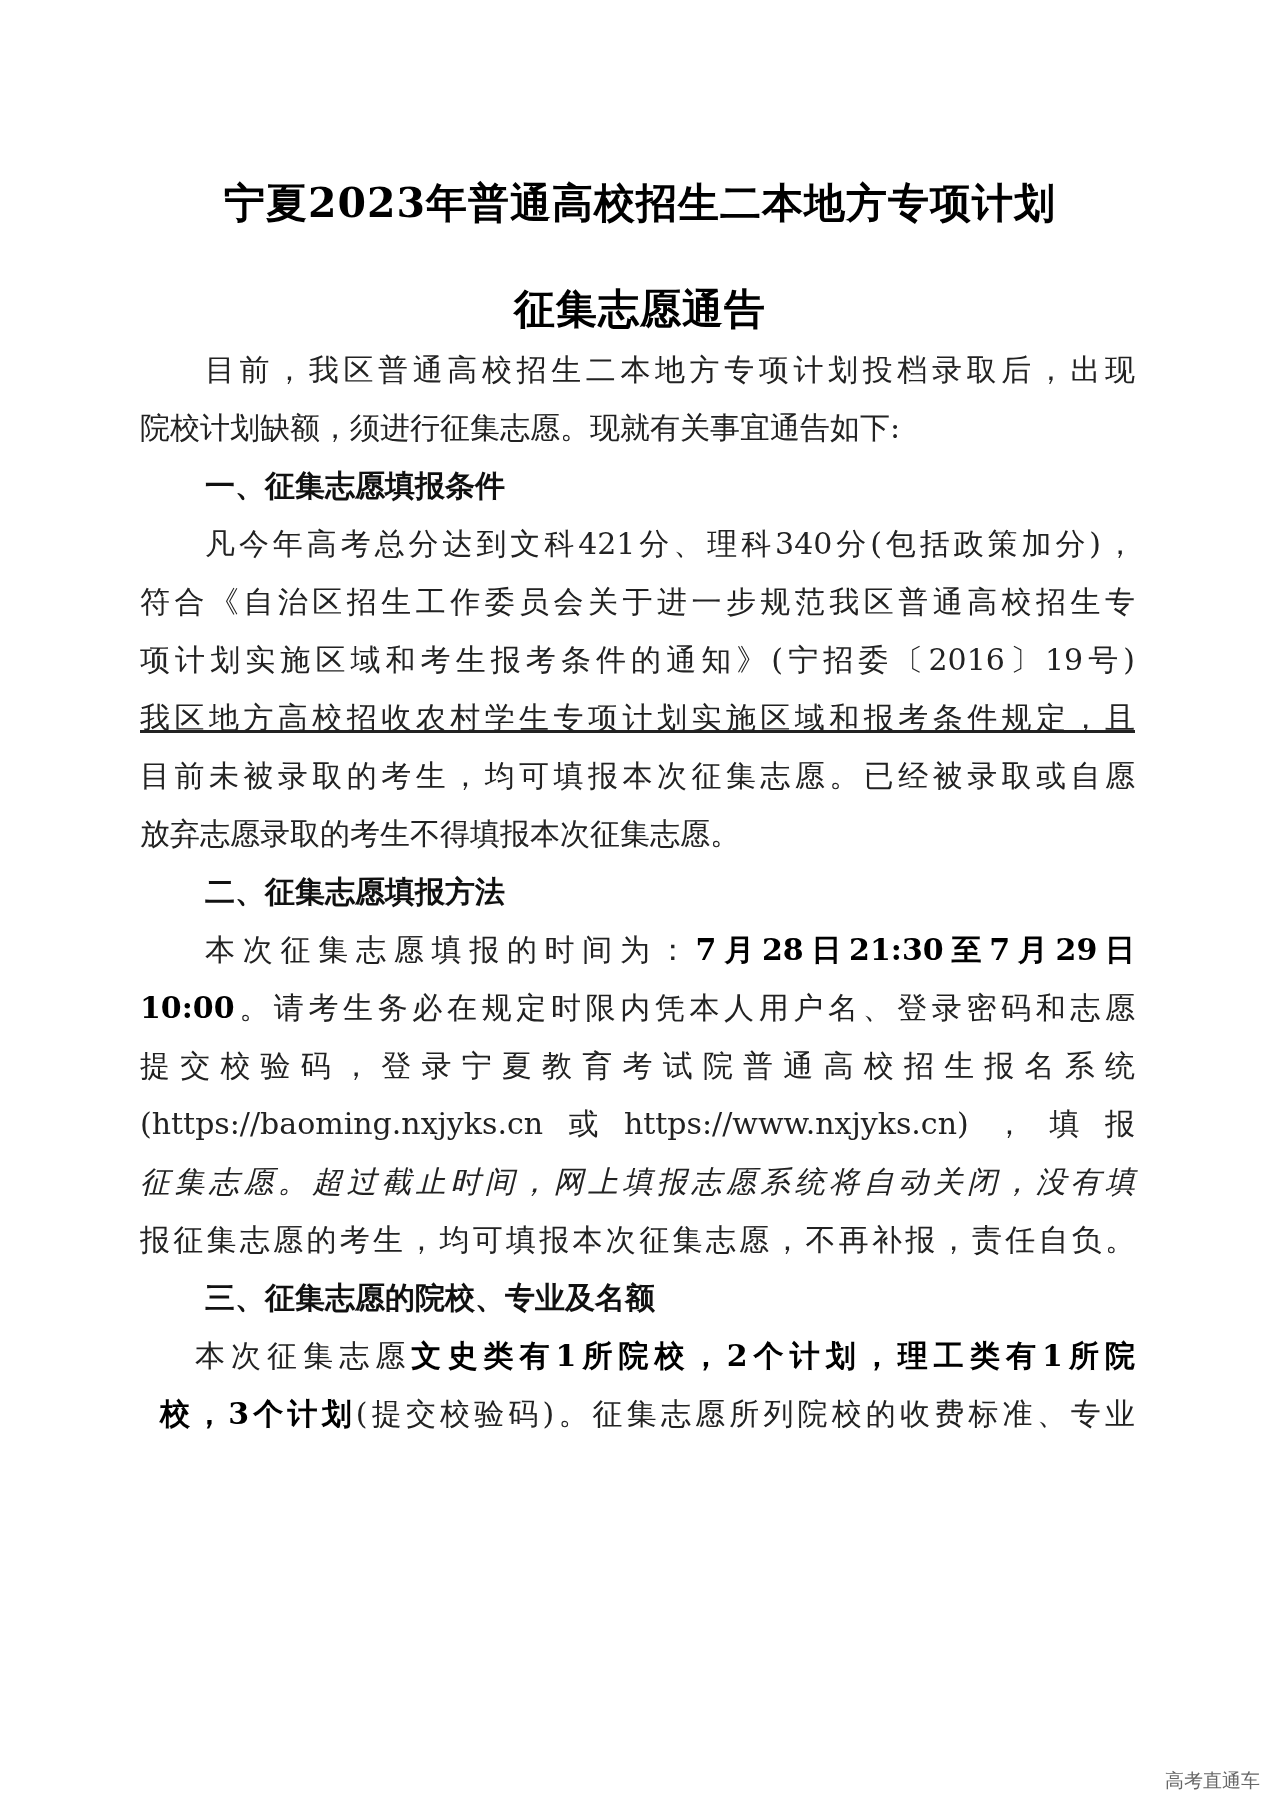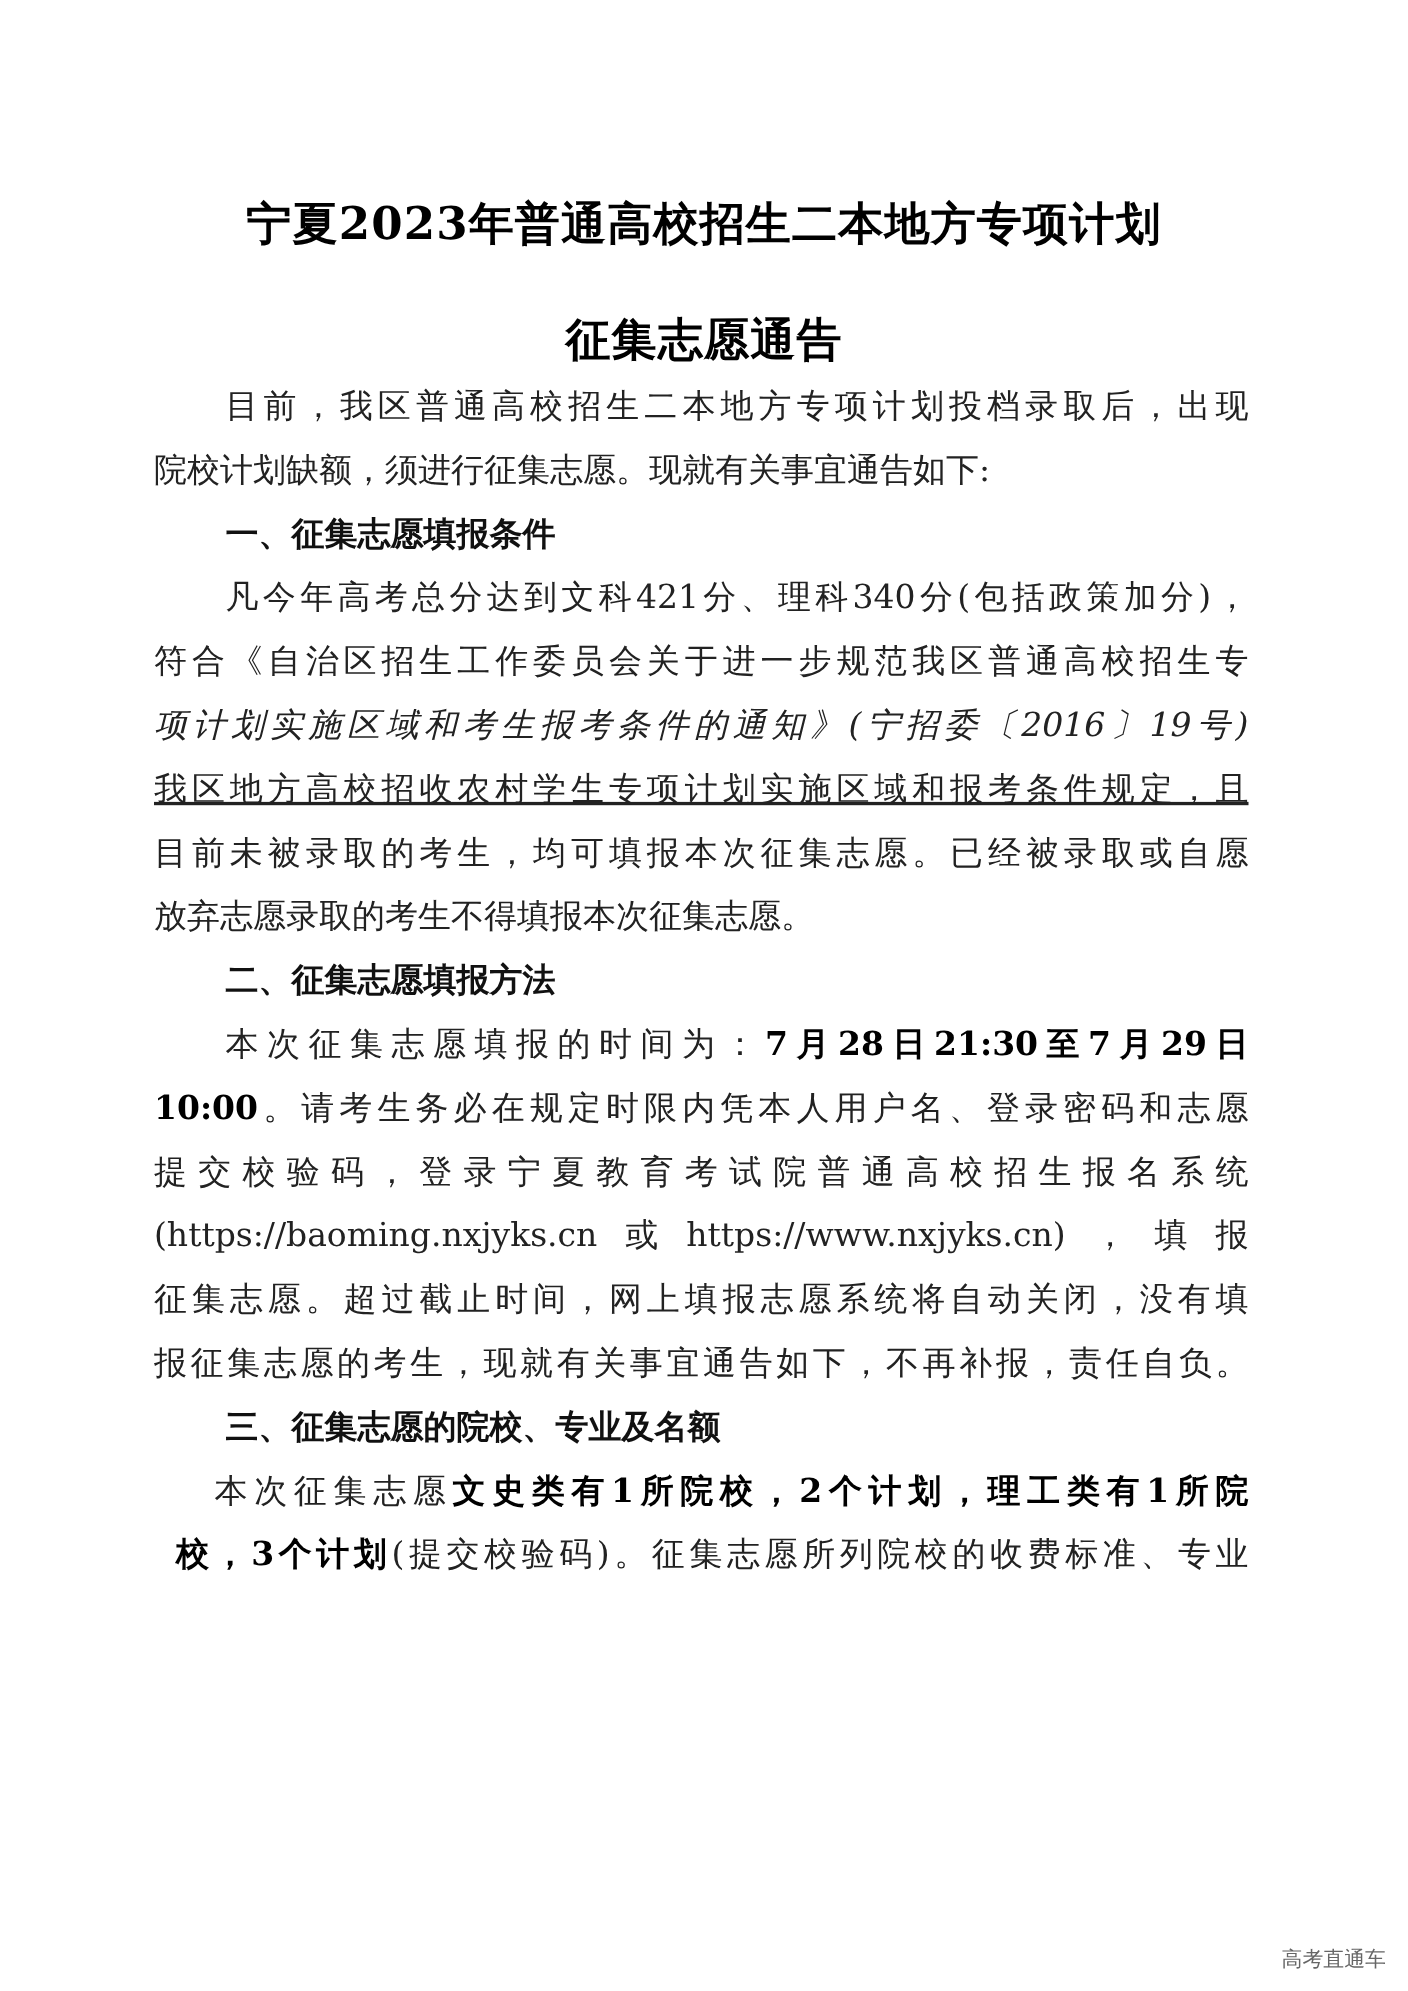--- a/index.html
+++ b/index.html
@@ -80,36 +80,36 @@
 
   <div class="title line1">宁夏2023年普通高校招生二本地方专项计划</div>
   <div class="title line2">征集志愿通告</div>
 
   <div class="line indent" style="top:350px;">目前，我区普通高校招生二本地方专项计划投档录取后，出现</div>
   <div class="line last" style="top:408px;">院校计划缺额，须进行征集志愿。现就有关事宜通告如下:</div>
 
   <div class="heading" style="top:466px;">一、征集志愿填报条件</div>
   <div class="line indent" style="top:524px;">凡今年高考总分达到文科421分、理科340分(包括政策加分)，</div>
   <div class="line" style="top:582px;">符合《自治区招生工作委员会关于进一步规范我区普通高校招生专</div>
-  <div class="line" style="top:640px;font-style:italic;">项计划实施区域和考生报考条件的通知》(宁招委〔2016〕19号)</div>
+  <div class="line" style="top:640px;">项计划实施区域和考生报考条件的通知》(宁招委〔2016〕19号)</div>
   <div class="line" style="top:698px;text-decoration:underline;">我区地方高校招收农村学生专项计划实施区域和报考条件规定，且</div>
   <div class="line" style="top:756px;">目前未被录取的考生，均可填报本次征集志愿。已经被录取或自愿</div>
   <div class="line last" style="top:814px;">放弃志愿录取的考生不得填报本次征集志愿。</div>
 
   <div class="heading" style="top:872px;">二、征集志愿填报方法</div>
   <div class="line indent" style="top:930px;">
     <span>本次征集志愿填报的时间为：</span><b class="em">7月28日21:30至7月29日</b>
   </div>
   <div class="line" style="top:988px;">
     <b class="em">10:00</b><span>。请考生务必在规定时限内凭本人用户名、登录密码和志愿</span>
   </div>
   <div class="line" style="top:1046px;">提交校验码，登录宁夏教育考试院普通高校招生报名系统</div>
   <div class="line" style="top:1104px;">(https://baoming.nxjyks.cn或https://www.nxjyks.cn)，填报</div>
-  <div class="line" style="top:1162px;">征集志愿。超过截止时间，网上填报志愿系统将自动关闭，没有填</div>
-  <div class="line" style="top:1220px;">报征集志愿的考生，现就有关事宜通告如下，不再补报，责任自负。</div>
+  <div class="line" style="top:1162px;font-style:italic;">征集志愿。超过截止时间，网上填报志愿系统将自动关闭，没有填</div>
+  <div class="line" style="top:1220px;">报征集志愿的考生，均可填报本次征集志愿，不再补报，责任自负。</div>
 
   <div class="heading" style="top:1278px;">三、征集志愿的院校、专业及名额</div>
   <div class="line indent" style="top:1336px; left:195px; width:940px;">
     <span>本次征集志愿</span><b class="em">文史类有1所院校，2个计划，理工类有1所院</b>
   </div>
   <div class="line" style="top:1394px; left:160px; width:975px;">
     <b class="em">校，3个计划</b><span>(提交校验码)。征集志愿所列院校的收费标准、专业</span>
   </div>
 
   <div class="watermark">高考直通车</div>

